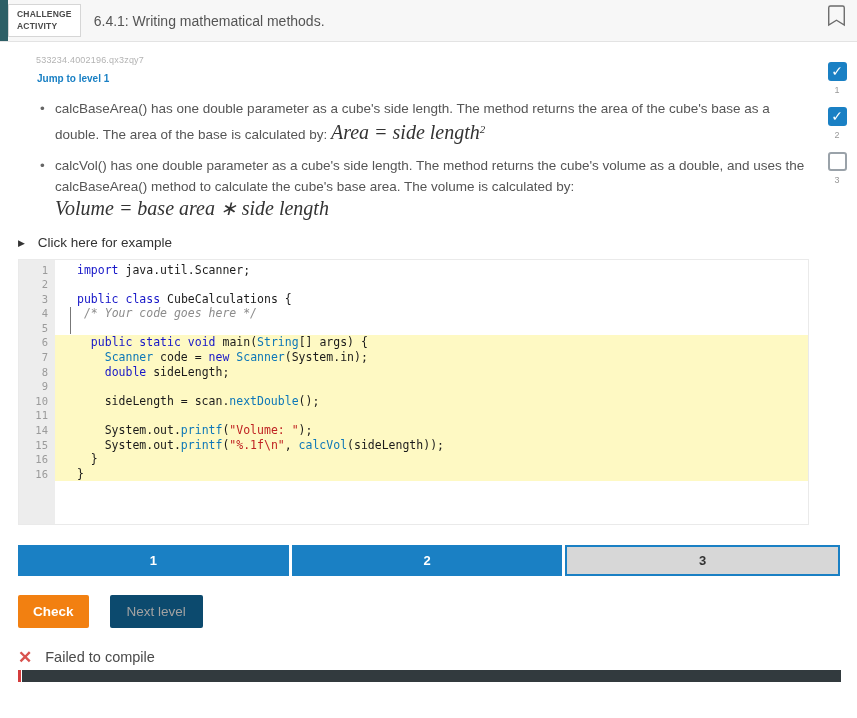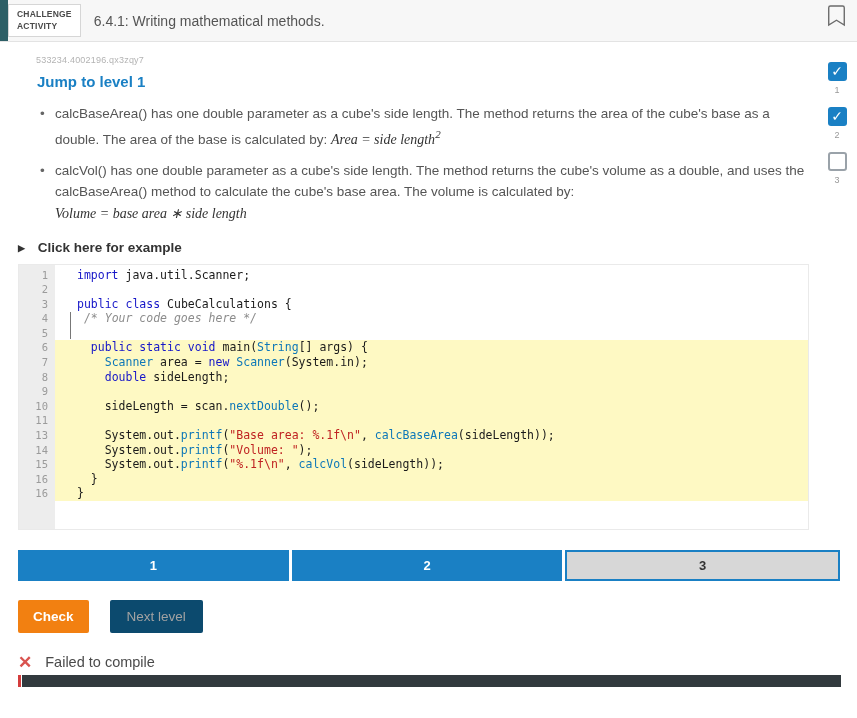--- a/index.html
+++ b/index.html
@@ -11,31 +11,31 @@
        border-bottom:1px solid #e3e3e3;}
   .strip{width:8px;height:41px;background:var(--teal-strip,#2d5f66);flex:none;}
   .badge{border:1px solid #d6d6d6;background:#fff;padding:4px 8px;font-size:8.5px;
          font-weight:bold;color:#4a4a4a;line-height:1.35;letter-spacing:.2px;}
   .hdr-title{margin-left:13px;font-size:14px;color:#555;}
   .bookmark{position:absolute;right:11px;top:4px;}
 
   
   .content{padding-left:18px;}
   .act-id{margin:13px 0 0 18px;font-size:9px;color:#b3b3b3;letter-spacing:.2px;}
-  .jump{display:inline-block;margin:8px 0 0 19px;font-size:15px;font-weight:bold;
+  .jump{display:inline-block;margin:8px 0 0 19px;font-size:10px;font-weight:bold;
         color:var(--accent-blue,#1a80c4);text-decoration:none;cursor:pointer;}
   .intro{margin:24px 0 0;font-size:13.5px;color:#444;}
   .bullets{margin:12px 0 0;padding:0 0 0 37px;width:762px;}
   .bullets li{list-style:none;position:relative;font-size:13.5px;line-height:21px;color:#555;}
   .bullets li::before{content:"\2022";position:absolute;left:-15px;color:#666;}
   .bullets li + li{margin-top:10px;}
-  .math{font-family:"Liberation Serif",serif;font-style:italic;font-size:14px;color:#333;}
+  .math{font-family:"Liberation Serif",serif;font-style:italic;font-size:20px;color:#333;}
   sup.math{font-size:11px;}
   .math.block{display:block;margin-top:1px;}
-  .example{margin-top:16px;font-size:13.5px;font-weight:bold;color:#333;cursor:pointer;}
+  .example{margin-top:16px;font-size:13.5px;font-weight:normal;color:#333;cursor:pointer;}
   .tri{display:inline-block;font-size:9px;margin-right:9px;transform:translateY(-1px);}
 
   
   .editor{margin-top:9px;width:791px;height:266px;border:1px solid #eaeaea;position:relative;
           background:#fff;font-family:"DejaVu Sans Mono",monospace;overflow:hidden;
           padding-top:3px;box-sizing:border-box;}
   .editor::before{content:"";position:absolute;left:0;top:0;bottom:0;width:36px;background:#ededed;}
   .eline{display:flex;height:14.6px;position:relative;}
   .gut{width:36px;flex:none;text-align:right;padding-right:7px;box-sizing:border-box;
        font-size:10.5px;line-height:14.6px;color:#9b9b9b;position:relative;}
@@ -131,41 +131,37 @@
         <div class="eline">
           <span class="gut">5</span>
           <span class="codetxt"></span>
         </div>
         <div class="eline shaded">
           <span class="gut">6</span>
           <span class="codetxt"><span class="tk-p">  </span><span class="tk-k">public</span><span class="tk-p"> </span><span class="tk-k">static</span><span class="tk-p"> </span><span class="tk-k">void</span><span class="tk-p"> main(</span><span class="tk-t">String</span><span class="tk-p">[] args) {</span></span>
         </div>
         <div class="eline shaded">
           <span class="gut">7</span>
-          <span class="codetxt"><span class="tk-p">    </span><span class="tk-t">Scanner</span><span class="tk-p"> area = </span><span class="tk-k">new</span><span class="tk-p"> </span><span class="tk-t">Scanner</span><span class="tk-p">(System.in);</span></span>
+          <span class="codetxt"><span class="tk-p">    </span><span class="tk-t">Scanner</span><span class="tk-p"> code = </span><span class="tk-k">new</span><span class="tk-p"> </span><span class="tk-t">Scanner</span><span class="tk-p">(System.in);</span></span>
         </div>
         <div class="eline shaded">
           <span class="gut">8</span>
           <span class="codetxt"><span class="tk-p">    </span><span class="tk-k">double</span><span class="tk-p"> sideLength;</span></span>
         </div>
         <div class="eline shaded">
           <span class="gut">9</span>
           <span class="codetxt"></span>
         </div>
         <div class="eline shaded">
           <span class="gut">10</span>
           <span class="codetxt"><span class="tk-p">    sideLength = scan.</span><span class="tk-t">nextDouble</span><span class="tk-p">();</span></span>
         </div>
         <div class="eline shaded">
           <span class="gut">11</span>
           <span class="codetxt"></span>
-        </div>
-        <div class="eline shaded">
-          <span class="gut">13</span>
-          <span class="codetxt"><span class="tk-p">    System.out.</span><span class="tk-t">printf</span><span class="tk-p">(</span><span class="tk-s">"Base area: %.1f\n"</span><span class="tk-p">, </span><span class="tk-t">calcBaseArea</span><span class="tk-p">(sideLength));</span></span>
         </div>
         <div class="eline shaded">
           <span class="gut">14</span>
           <span class="codetxt"><span class="tk-p">    System.out.</span><span class="tk-t">printf</span><span class="tk-p">(</span><span class="tk-s">"Volume: "</span><span class="tk-p">);</span></span>
         </div>
         <div class="eline shaded">
           <span class="gut">15</span>
           <span class="codetxt"><span class="tk-p">    System.out.</span><span class="tk-t">printf</span><span class="tk-p">(</span><span class="tk-s">"%.1f\n"</span><span class="tk-p">, </span><span class="tk-t">calcVol</span><span class="tk-p">(sideLength));</span></span>
         </div>
         <div class="eline shaded">

